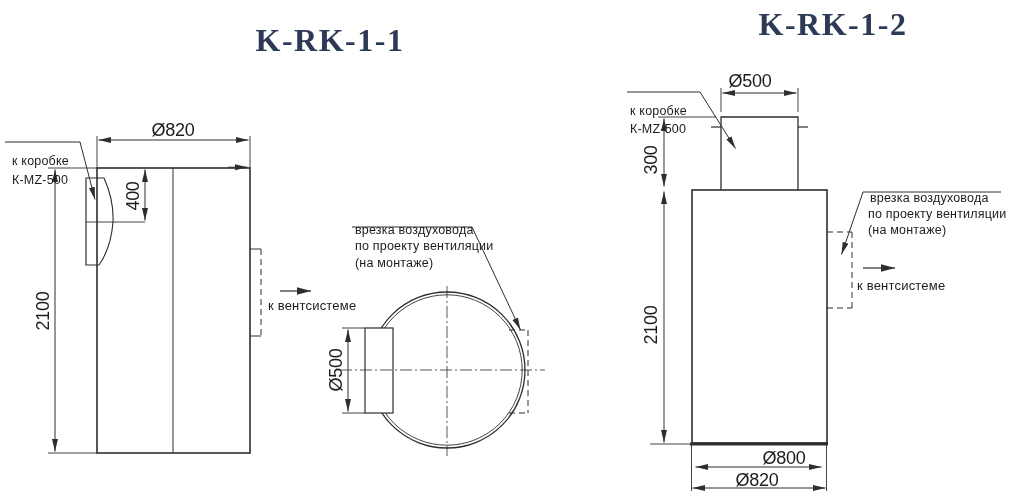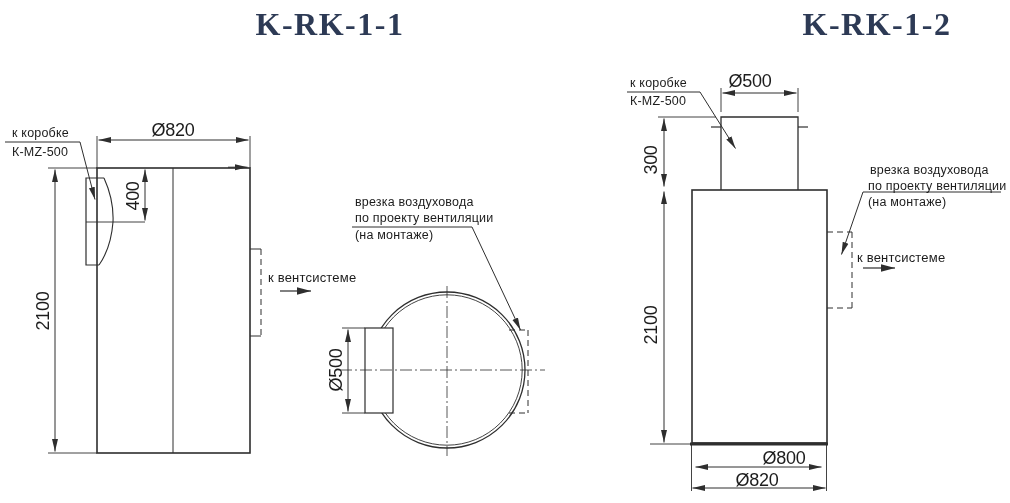--- a/index.html
+++ b/index.html
@@ -13,21 +13,21 @@
     font-family:"Liberation Sans",sans-serif;color:var(--text);
   }
   .layer{position:absolute;left:0;top:0;}
   .title{
     position:absolute;transform:translate(-50%,-50%);
     font-family:"Liberation Serif",serif;font-weight:bold;
     font-size:32px;letter-spacing:1.5px;color:var(--title);white-space:nowrap;
   }
   .lbl{
     position:absolute;font-size:12.5px;line-height:1;letter-spacing:.2px;
-    color:var(--text);white-space:nowrap;
+    color:var(--text);white-space:nowrap;margin-top:28px;
   }
   .dim{
     position:absolute;transform:translate(-50%,-50%);
     font-size:18px;letter-spacing:-.3px;line-height:1;
     color:var(--text);white-space:nowrap;
   }
   .dim.rot{transform:translate(-50%,-50%) rotate(-90deg);}
   svg .ln{stroke:var(--line);fill:none;}
   svg .mk{fill:var(--line);stroke:none;}
 </style>
@@ -97,22 +97,22 @@
     <line class="ln" x1="852" y1="232" x2="852" y2="308" stroke-width="1" stroke-dasharray="6 4"></line>
     <line class="ln" x1="827" y1="308" x2="852" y2="308" stroke-width="1" stroke-dasharray="6 4"></line>
     <path class="ln" d="M1001,192 L863,192 L841.5,254.5" stroke-width="1" marker-end="url(#dimArr)"></path>
     <line class="ln" x1="863" y1="268" x2="895" y2="268" stroke-width="1.2" marker-end="url(#bigArr)"></line>
     <line class="ln" x1="691.5" y1="444" x2="691.5" y2="491" stroke-width="0.9"></line>
     <line class="ln" x1="826.5" y1="444" x2="826.5" y2="491" stroke-width="0.9"></line>
     <line class="ln" x1="695.5" y1="467" x2="821.5" y2="467" stroke-width="1" marker-start="url(#dimArr)" marker-end="url(#dimArr)"></line>
     <line class="ln" x1="692.5" y1="488" x2="825.5" y2="488" stroke-width="1" marker-start="url(#dimArr)" marker-end="url(#dimArr)"></line>
   </svg>
 
-  <div class="title" style="left:330px;top:24px;">K-RK-1-1</div>
-  <div class="title" style="left:877px;top:24px;">K-RK-1-2</div>
+  <div class="title" style="left:330px;top:40px;">K-RK-1-1</div>
+  <div class="title" style="left:833px;top:24px;">K-RK-1-2</div>
 
   <div class="lbl" style="left:12px;top:127px;">к коробке</div>
   <div class="lbl" style="left:12px;top:146px;">К-MZ-500</div>
   <div class="dim" style="left:173px;top:130px;">Ø820</div>
   <div class="dim rot" style="left:133px;top:196px;">400</div>
   <div class="dim rot" style="left:43px;top:311px;">2100</div>
   <div class="lbl" style="left:268px;top:271px;font-size:13px;">к вентсистеме</div>
 
   <div class="lbl" style="left:355px;top:196px;">врезка воздуховода</div>
   <div class="lbl" style="left:355px;top:212px;">по проекту вентиляции</div>

